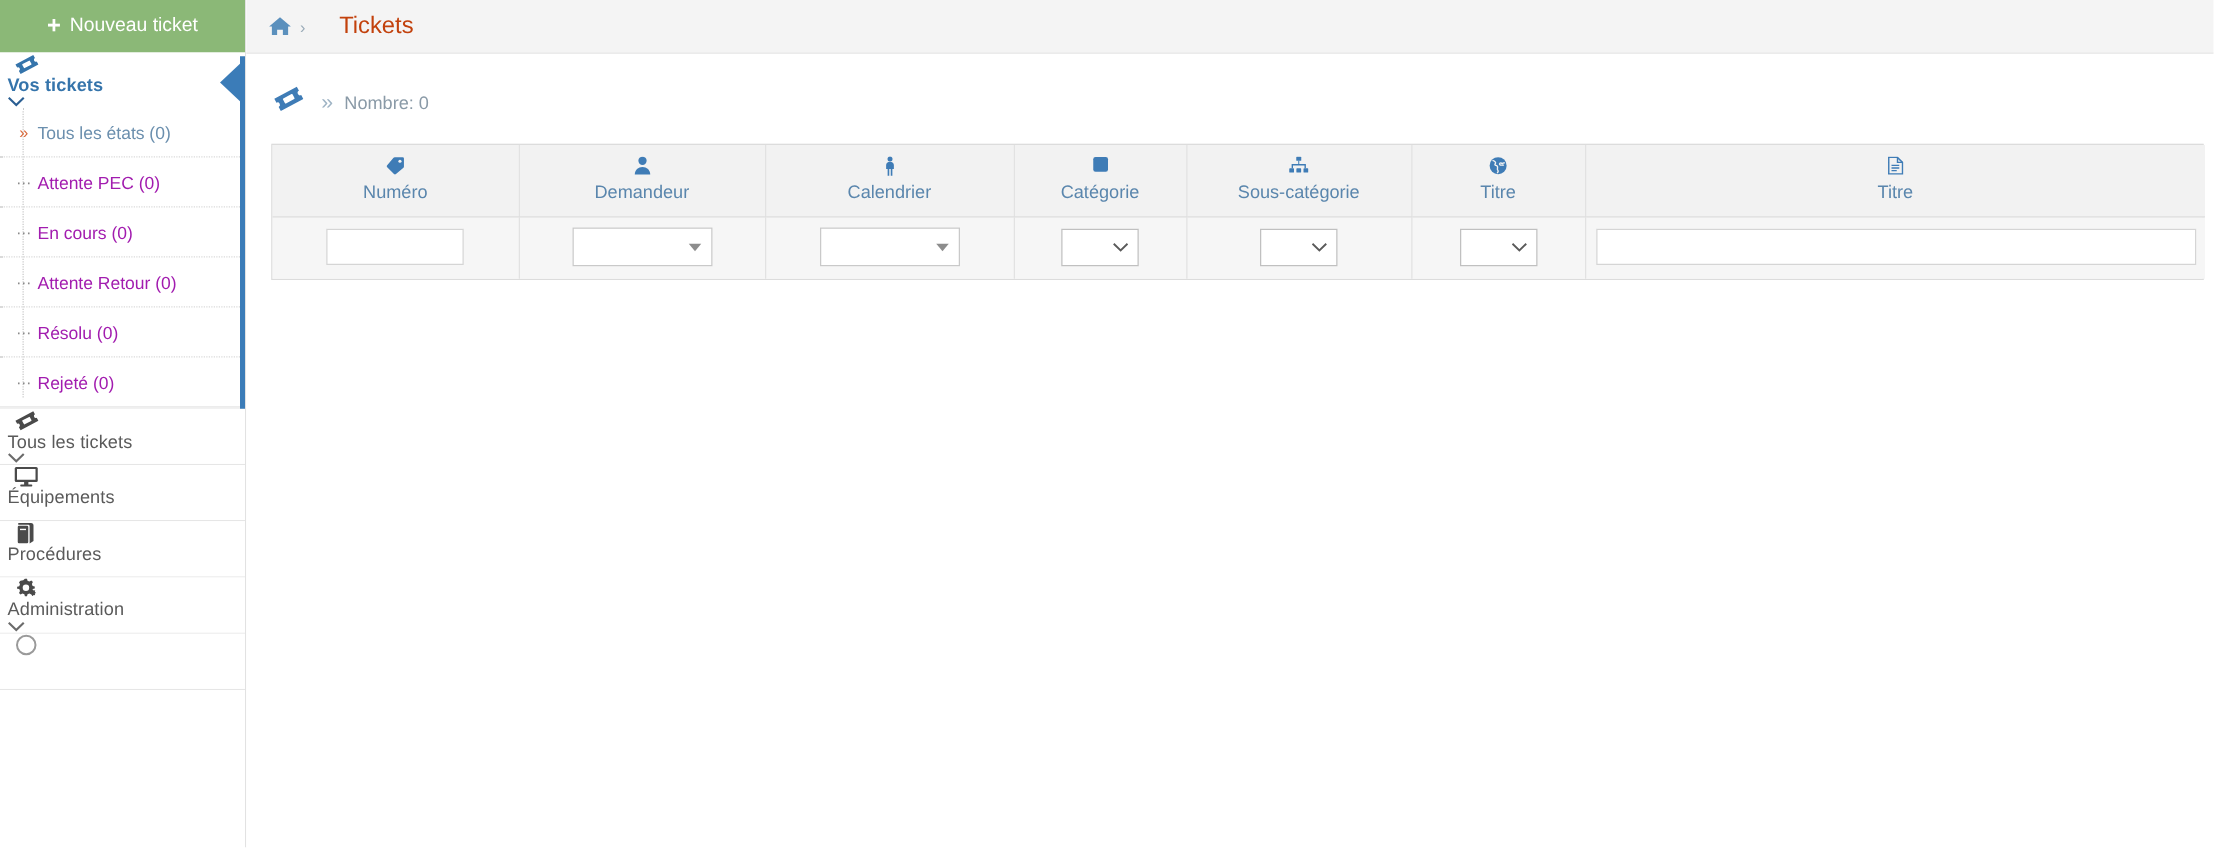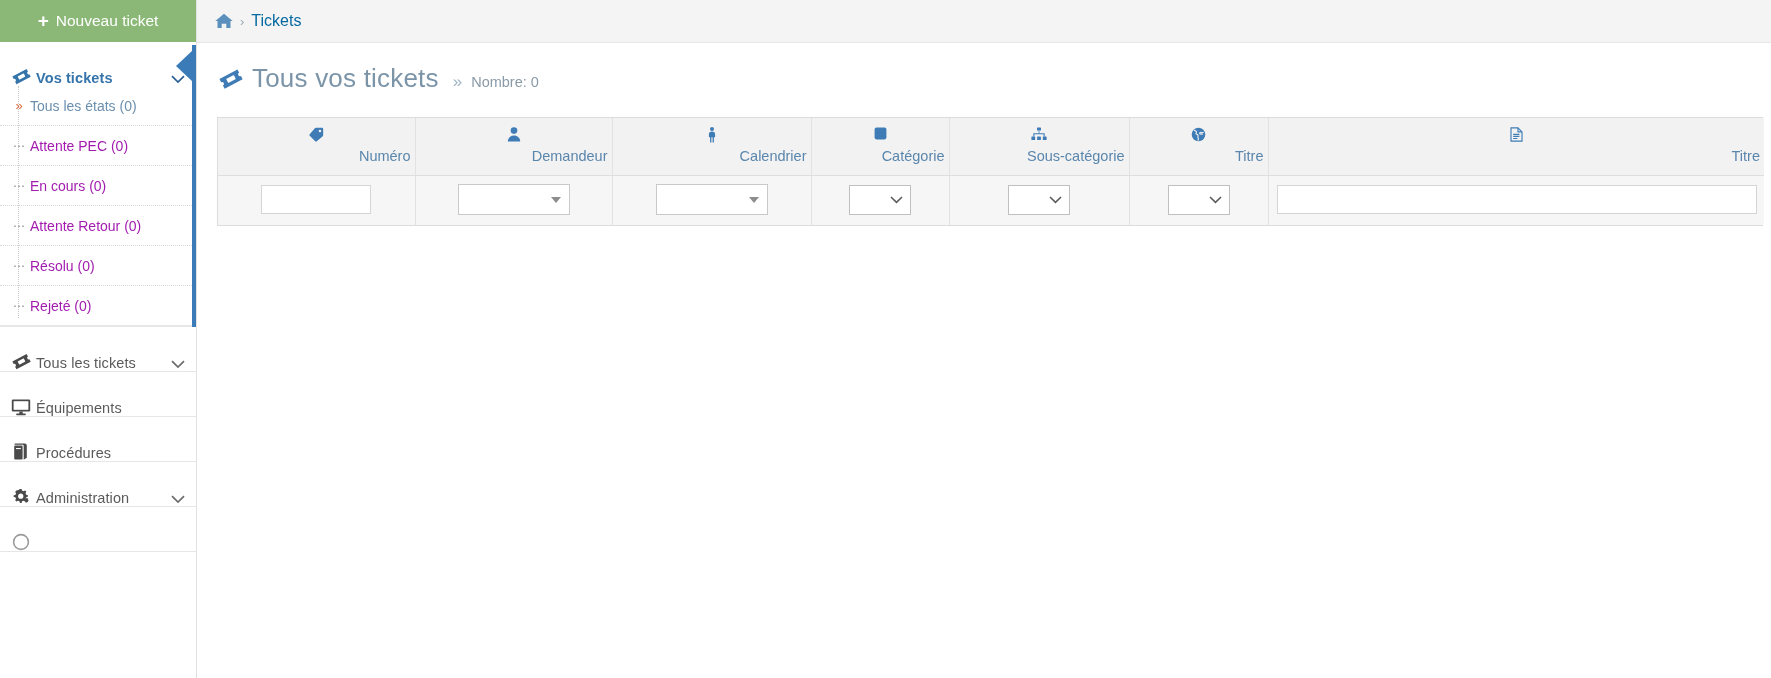--- a/index.html
+++ b/index.html
@@ -39,26 +39,27 @@
     font-size: 19px;
     font-weight: bold;
     line-height: 1;
     position: relative;
     top: -1px;
   }
 
   .nav-group { border-bottom: 1px solid #e6e6e6; }
   .nav-item {
     display: flex;
-    align-items: flex-end;
+    align-items: flex-start;
     height: 44px;
     padding: 0 11px 0 6px;
     cursor: pointer;
     position: relative;
     background: #fff;
+    flex-direction: column;
   }
   .nav-item .ico {
     width: 30px;
     min-width: 30px;
     display: flex;
     align-items: center;
     justify-content: center;
     color: #4a4a4a;
   }
   .nav-item .lbl {
@@ -135,21 +136,21 @@
     height: 43px;
     background: #f4f4f4;
     border-bottom: 1px solid #e7e7e7;
     display: flex;
     align-items: center;
     padding-left: 18px;
     gap: 7px;
   }
   #breadcrumb-bar .home { color: #5b90bd; display: flex; align-items: center; }
   #breadcrumb-bar .sep { color: #9aabb8; font-size: 13px; }
-  #breadcrumb-bar .crumb { color: #0369a1; font-size: 16px; }
+  #breadcrumb-bar .crumb { color: #c2410c; font-size: 19px; margin-left: 20px; }
 
   #page-head {
     display: flex;
     align-items: baseline;
     padding: 20px 0 0 22px;
     gap: 9px;
   }
   #page-head .tick-ico { color: #3f7cb6; position: relative; top: 4px; }
   #page-head .title {
     font-size: 26px;
@@ -167,21 +168,21 @@
     border-bottom: 1px solid #dcdcdc;
     width: 1546px;
     background: #f6f6f6;
   }
   table { width: 100%; border-collapse: collapse; table-layout: fixed; }
   th {
     background: #f2f2f2;
     border-right: 1px solid #e2e2e2;
     border-bottom: 1px solid #dedede;
     padding: 9px 4px 10px 4px;
-    text-align: right;
+    text-align: center;
     font-weight: normal;
     vertical-align: middle;
   }
   th:last-child { border-right: none; }
   th .thico { display: block; color: #3f7cb6; height: 17px; line-height: 17px; margin-bottom: 3px; }
   th .thlbl { font-size: 14.5px; color: #5a86ad; }
   td {
     background: #f6f6f6;
     border-right: 1px solid #e2e2e2;
     padding: 8px 6px 10px 6px;
@@ -399,21 +400,20 @@
 
     <div id="page-head">
       <span class="tick-ico">
         <svg width="24" height="24" viewBox="0 0 20 20" fill="currentColor">
           <g transform="rotate(-28 10 10)">
             <path d="M1.5 5.5h17v3a1.6 1.6 0 0 0 0 3.2v3H1.5v-3a1.6 1.6 0 0 0 0-3.2z"></path>
             <rect x="6.4" y="8.1" width="7.2" height="3.8" rx="0.5" fill="#fff"></rect>
           </g>
         </svg>
       </span>
-      <h1 class="title">Tous vos tickets</h1>
       <span class="guil">»</span>
       <span class="count">Nombre: 0</span>
     </div>
 
     <div id="table-wrap">
       <table>
         <colgroup>
           <col class="c-num">
             <col class="c-tech">
             <col class="c-dem">

